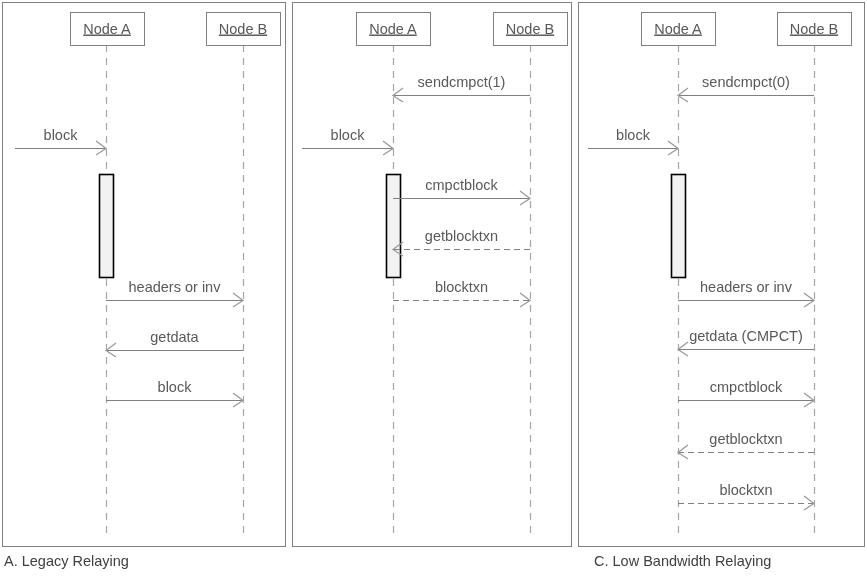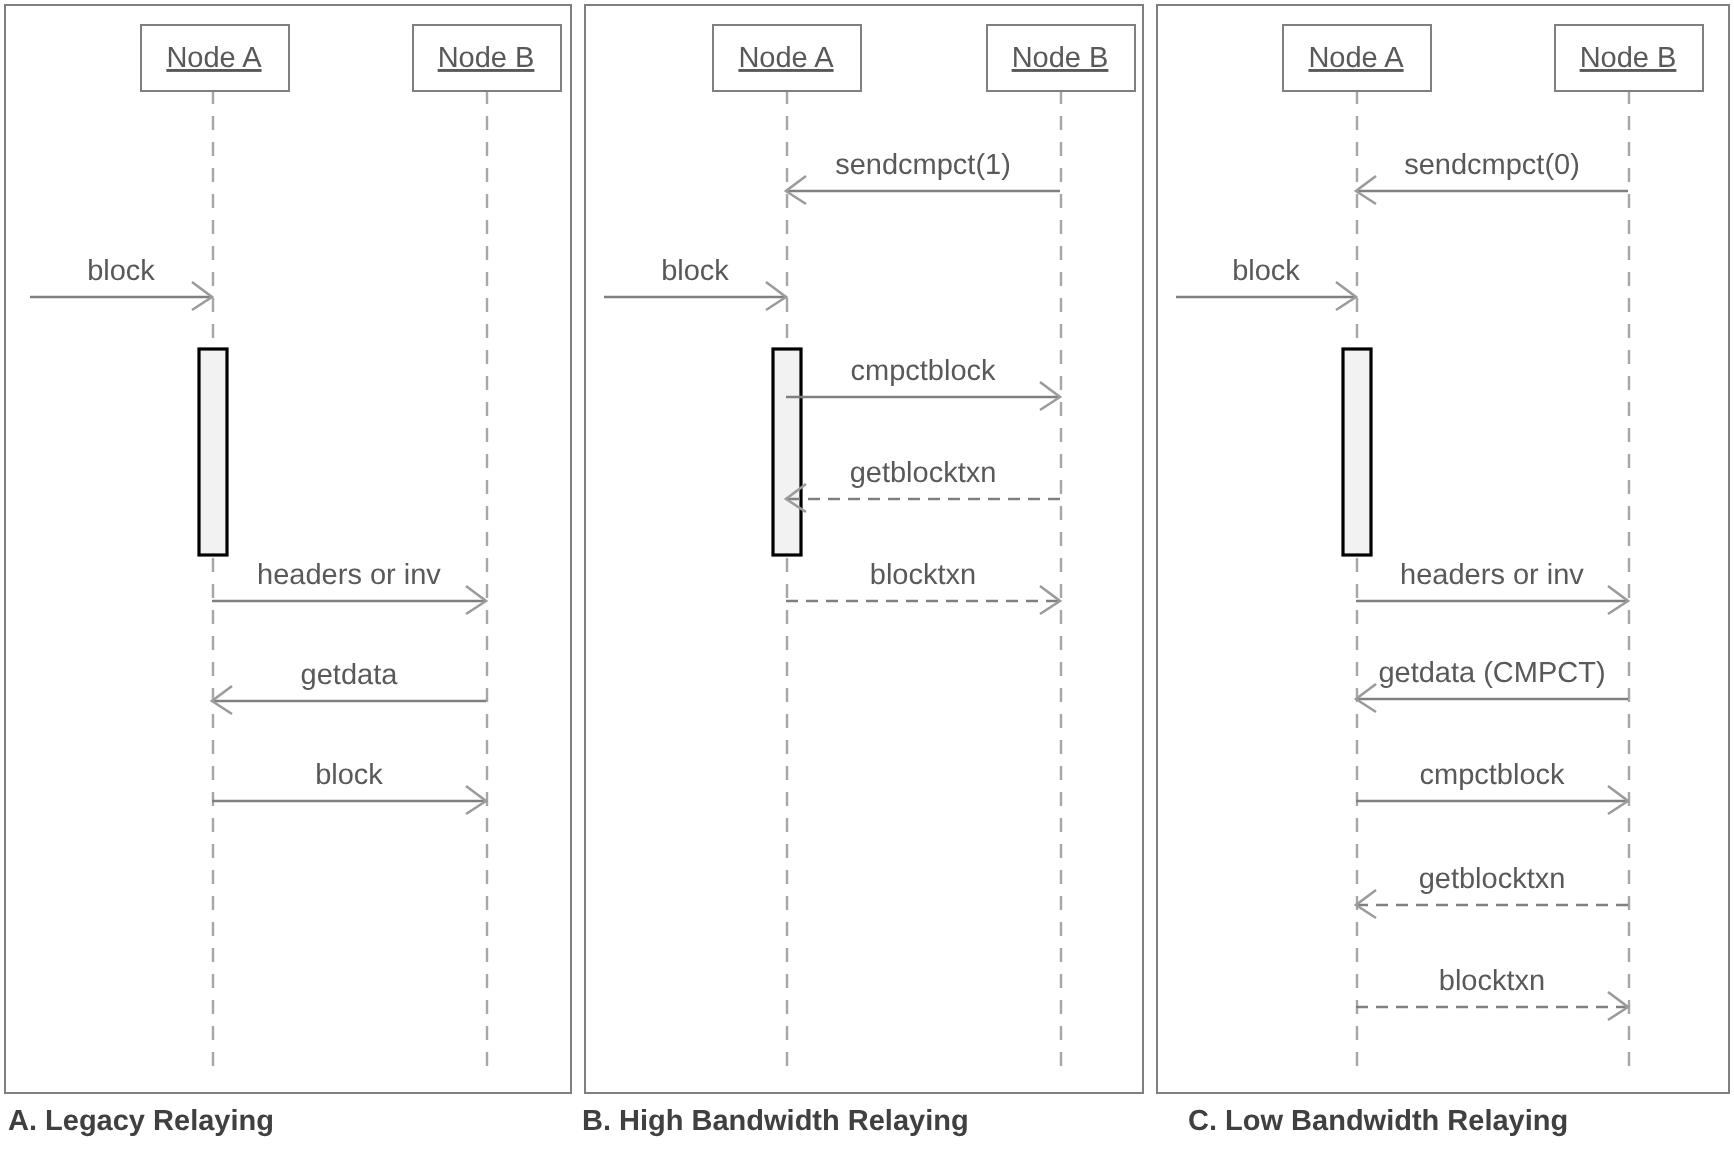--- a/index.html
+++ b/index.html
@@ -72,21 +72,20 @@
     font-size: 14.5px;
     fill: #595959;
     text-anchor: middle;
   }
   .caption {
     position: absolute;
     font-family: "Liberation Sans", sans-serif;
     font-size: 14.5px;
     color: #404040;
     white-space: nowrap;
-    font-weight: bold;
   }
 </style>
 </head>
 <body>
 
 <div id="diagram-root">
   <svg class="panel-svg" id="diagram-svg" viewBox="0 0 867 581" xmlns="http://www.w3.org/2000/svg">
       <g>
         <rect x="2.5" y="2.5" width="283" height="544" class="panel-frame"></rect>
         <line x1="106.5" y1="45" x2="106.5" y2="538" class="lifeline"></line>
@@ -192,15 +191,14 @@
           <text x="746" y="444" class="msg-label">getblocktxn</text>
         </g>
         <g>
           <line x1="678" y1="503.5" x2="814" y2="503.5" class="msg-line dashed"></line>
           <path d="M 804 496 L 814 503.5 L 804 510" class="msg-head"></path>
           <text x="746" y="495" class="msg-label">blocktxn</text>
         </g>
       </g>
     </svg>
 <div class="caption" style="left: 4px; top: 553px;">A. Legacy Relaying</div>
-    <div class="caption" style="left: 291px; top: 553px;">B. High Bandwidth Relaying</div>
     <div class="caption" style="left: 577px; top: 553px; margin-left: 17px;">C. Low Bandwidth Relaying</div>
   </div>
 
 </body></html>

